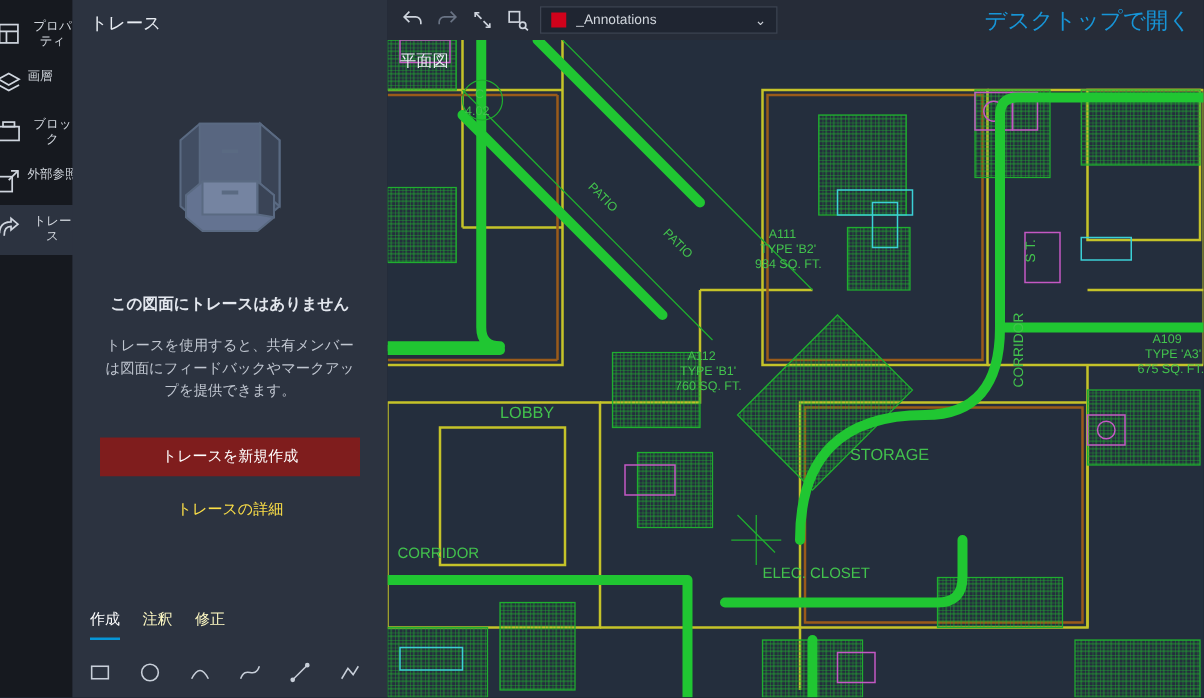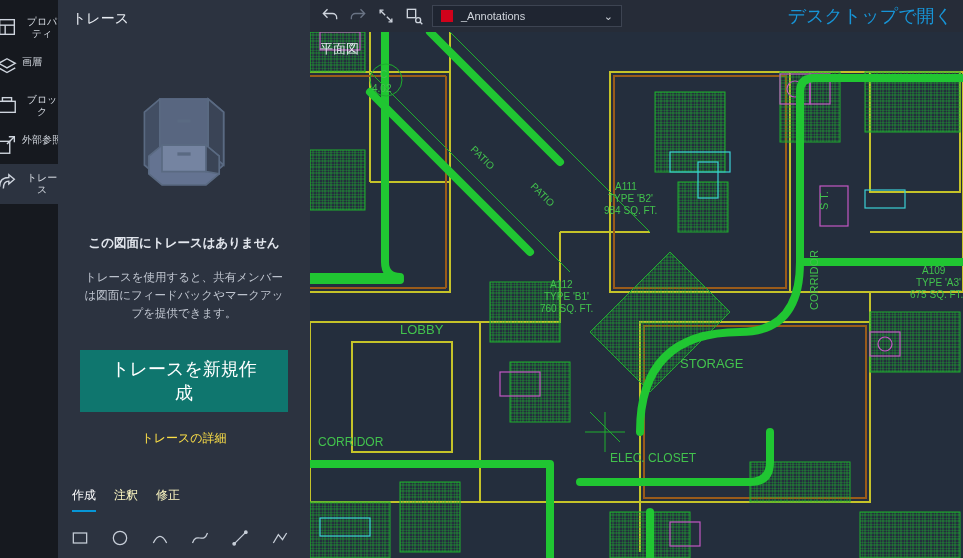--- a/index.html
+++ b/index.html
@@ -9,21 +9,21 @@
 .leftnav .navitem { width:70px; display:flex; flex-direction:row; align-items:flex-start; padding:8px 2px; cursor:pointer; gap:4px; }
 .leftnav .navitem.active { background:#2c3340; }
 .leftnav .navitem .ico { width:22px; height:22px; display:flex; align-items:center; justify-content:center; }
 .leftnav .navitem .lbl { font-size:10px; text-align:center; line-height:12px; }
 .panel { width:252px; background:#2c3340; display:flex; flex-direction:column; }
 .panel-head { padding:10px 14px; font-size:14px; color:#e8ecf2; }
 .panel-body { flex:1; display:flex; flex-direction:column; text-align:center; padding:20px 22px; }
 .cabinet { margin:30px 0 34px; }
 .panel-body h3 { font-size:12.5px; color:#e3e7ee; margin-bottom:16px; }
 .panel-body p { font-size:11.5px; line-height:18px; color:#c0c6d0; margin-bottom:28px; }
-.btn-primary { background:#0f766e; color:#fff; border:none; padding:7px 29px; font-size:18px; cursor:pointer; margin-bottom:18px; }
+.btn-primary { background:#7f1d1d; color:#fff; border:none; padding:7px 29px; font-size:12px; cursor:pointer; margin-bottom:18px; }
 .link { color:#fde047; font-size:12px; cursor:pointer; }
 .bottom-tabs { display:flex; gap:18px; padding:10px 14px; font-size:12px;text-align:center; }
 .bottom-tabs span { cursor:pointer; color:#fef9c3; }
 .bottom-tabs span.active { color:#fff; border-bottom:2px solid #0696d7; padding-bottom:6px; }
 .tool-row { display:flex; align-items:center; gap:20px; padding:6px 12px 10px; }
 .tool-row .tico { width:20px; height:20px; cursor:pointer; color:#c8cfd9; }
 .main { flex:1; display:flex; flex-direction:column; position:relative; }
 .topbar { height:32px; background:#262c38; display:flex; align-items:center; padding:0 10px; gap:8px; }
 .topbar .tb-ico { width:20px; height:20px; cursor:pointer; color:#ced4dd; }
 .layer-dd { display:flex; align-items:center; gap:8px; background:#1f2531; border:1px solid #3d4452; height:22px; padding:0 8px; flex:0 0 190px; cursor:pointer; font-size:11px; }

